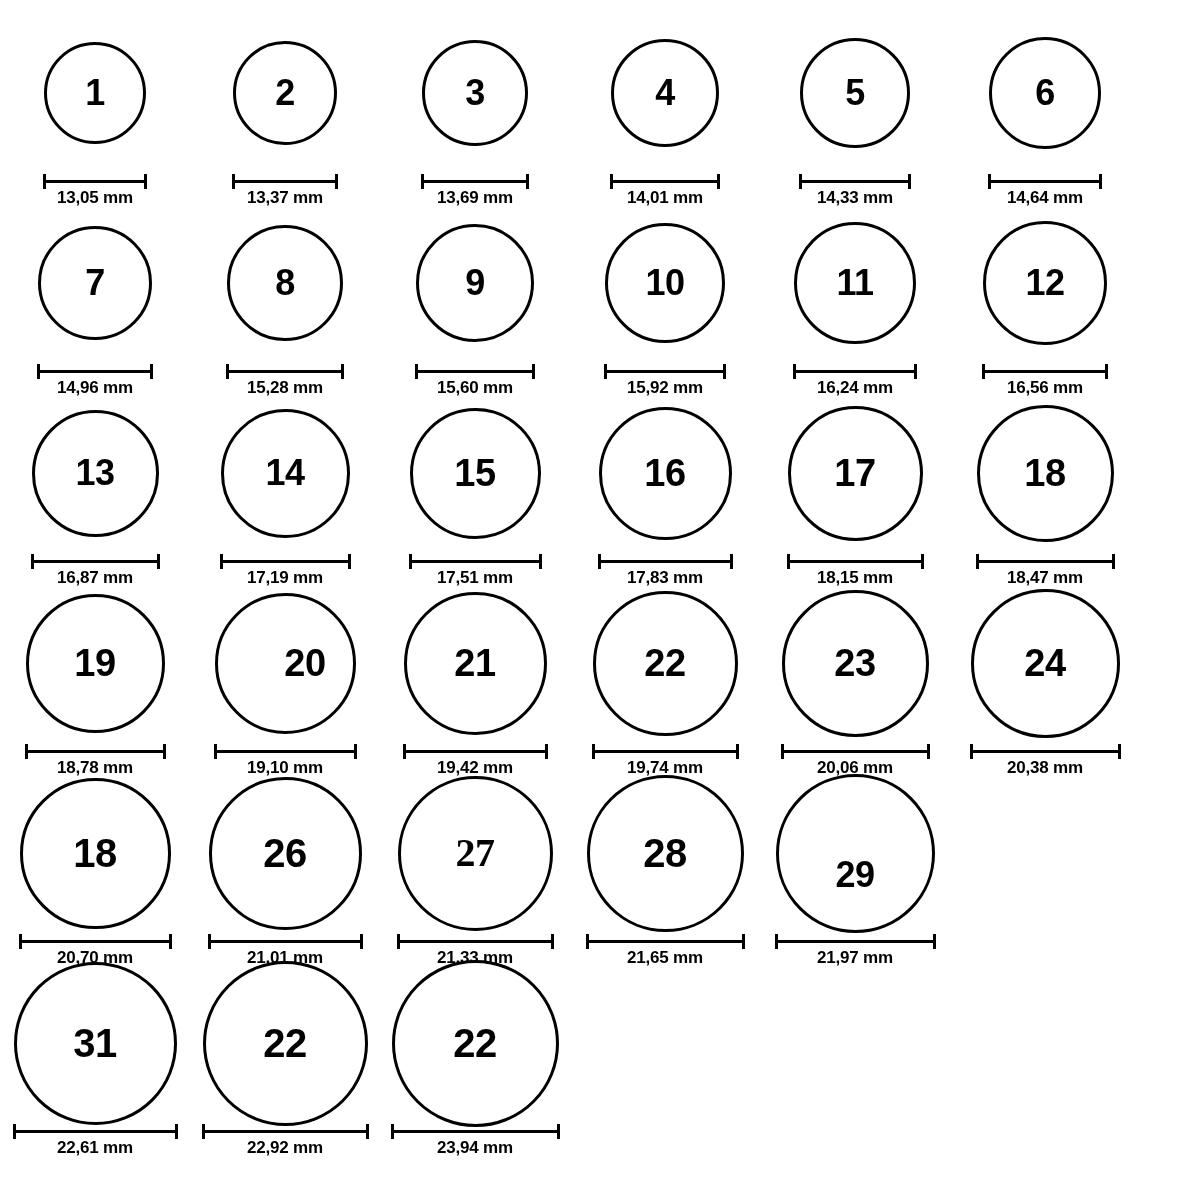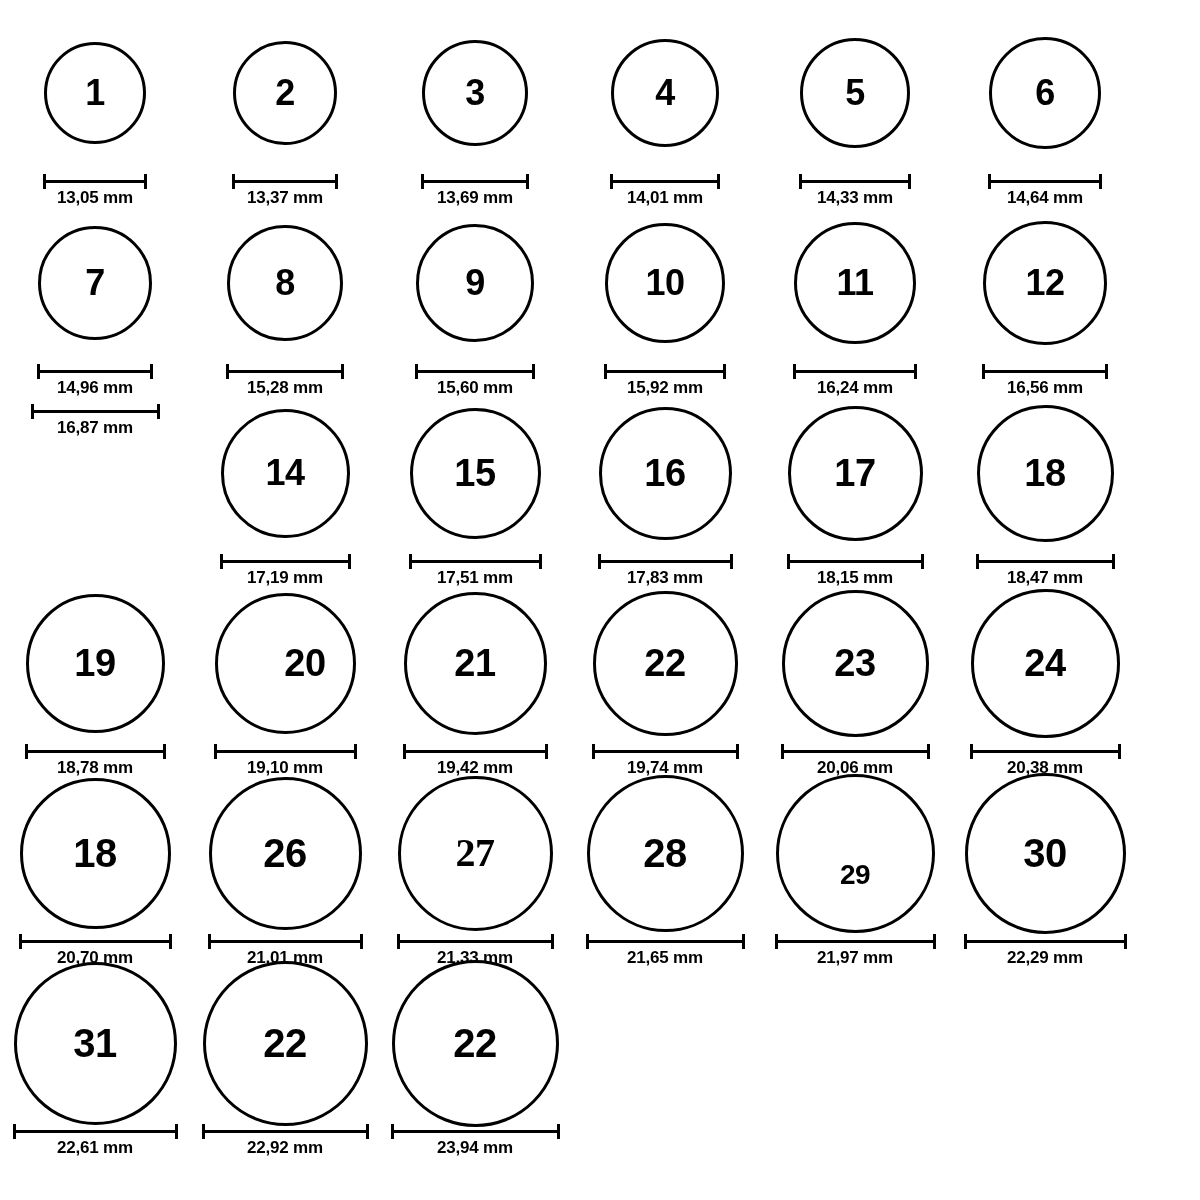--- a/index.html
+++ b/index.html
@@ -244,20 +244,25 @@
         <div class="ruler" style="width: 126px;">
           <div class="bar"></div>
           <div class="cap left"></div>
           <div class="cap right"></div>
         </div>
         <div class="mm">16,56 mm</div>
       </div>
     </div>
     <div class="row">
       <div class="cell">
+        <div class="circle-wrap">
+          <div class="circle" style="width: 127px; height: 127px;">
+            <span class="size-num" style="font-size: 36px;">13</span>
+          </div>
+        </div>
         <div class="ruler" style="width: 129px;">
           <div class="bar"></div>
           <div class="cap left"></div>
           <div class="cap right"></div>
         </div>
         <div class="mm">16,87 mm</div>
       </div>
       <div class="cell">
         <div class="circle-wrap">
           <div class="circle" style="width: 129px; height: 129px;">
@@ -453,42 +458,29 @@
         <div class="ruler" style="width: 159px;">
           <div class="bar"></div>
           <div class="cap left"></div>
           <div class="cap right"></div>
         </div>
         <div class="mm">21,65 mm</div>
       </div>
       <div class="cell">
         <div class="circle-wrap">
           <div class="circle" style="width: 159px; height: 159px;">
-            <span class="size-num" style="font-size: 28px; margin-top: 44px;">29</span>
+            <span class="size-num" style="font-size: 36px; margin-top: 44px;">29</span>
           </div>
         </div>
         <div class="ruler" style="width: 161px;">
           <div class="bar"></div>
           <div class="cap left"></div>
           <div class="cap right"></div>
         </div>
         <div class="mm">21,97 mm</div>
-      </div>
-      <div class="cell">
-        <div class="circle-wrap">
-          <div class="circle" style="width: 161px; height: 161px;">
-            <span class="size-num" style="font-size: 40px;">30</span>
-          </div>
-        </div>
-        <div class="ruler" style="width: 163px;">
-          <div class="bar"></div>
-          <div class="cap left"></div>
-          <div class="cap right"></div>
-        </div>
-        <div class="mm">22,29 mm</div>
       </div>
     </div>
     <div class="row">
       <div class="cell">
         <div class="circle-wrap">
           <div class="circle" style="width: 163px; height: 163px;">
             <span class="size-num" style="font-size: 40px;">31</span>
           </div>
         </div>
         <div class="ruler" style="width: 165px;">

